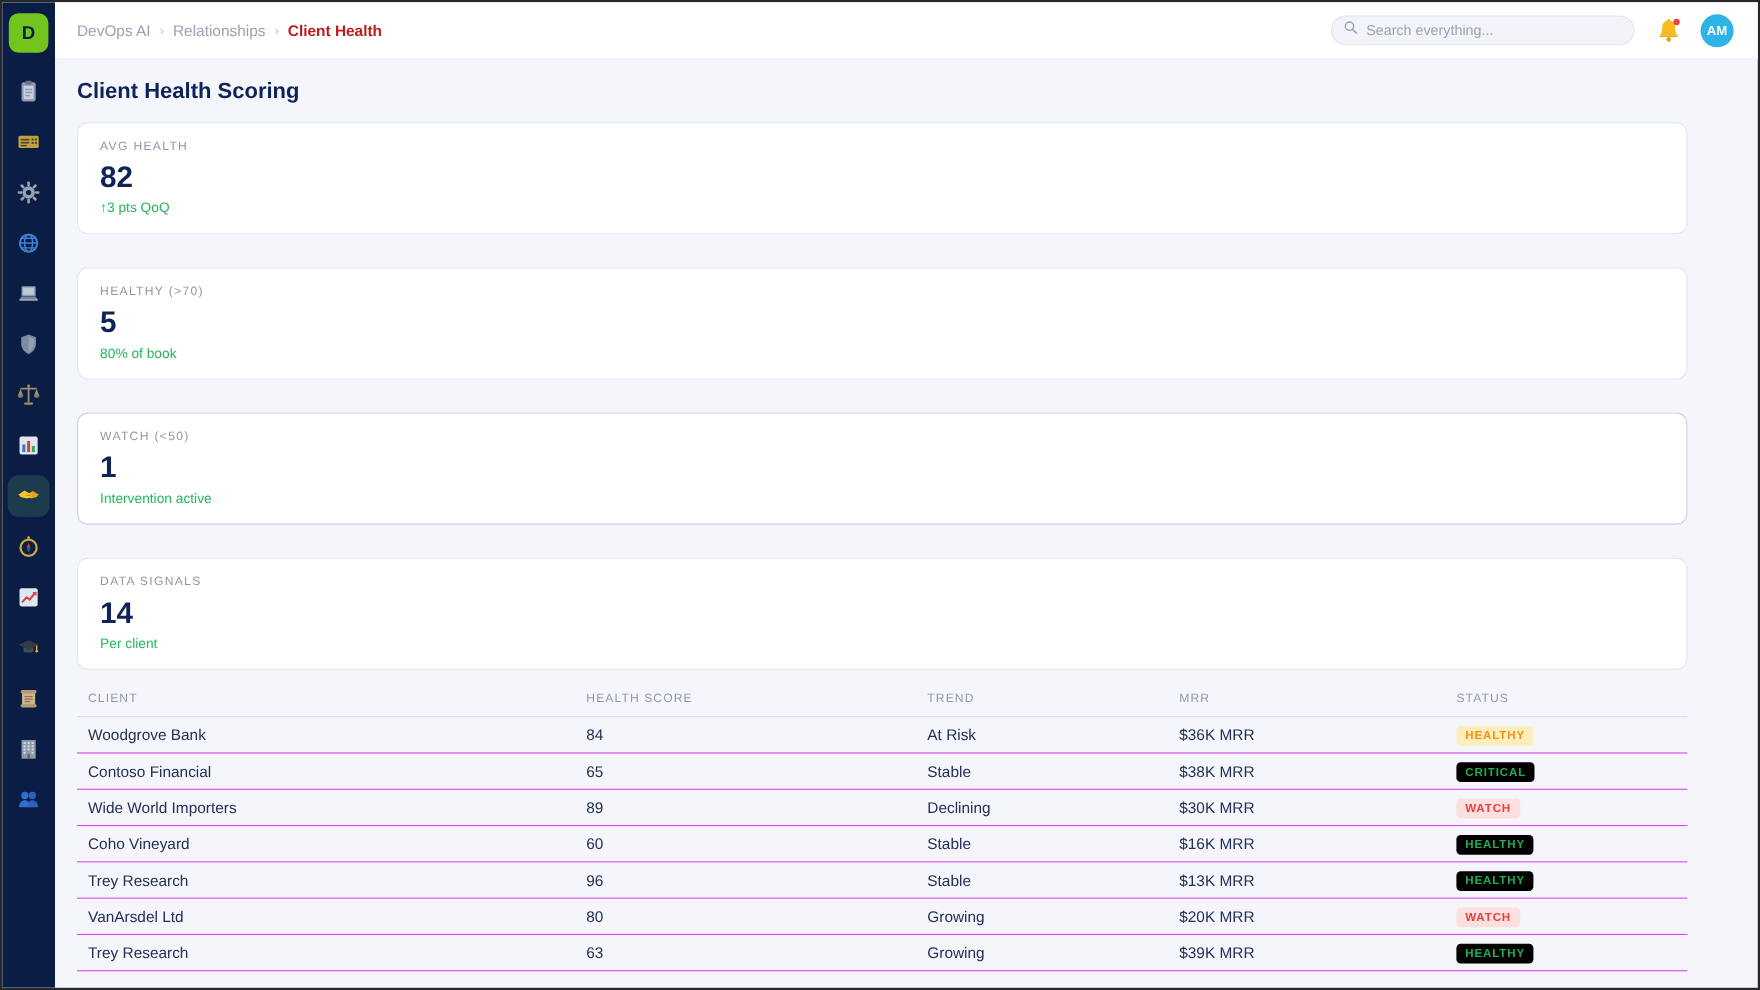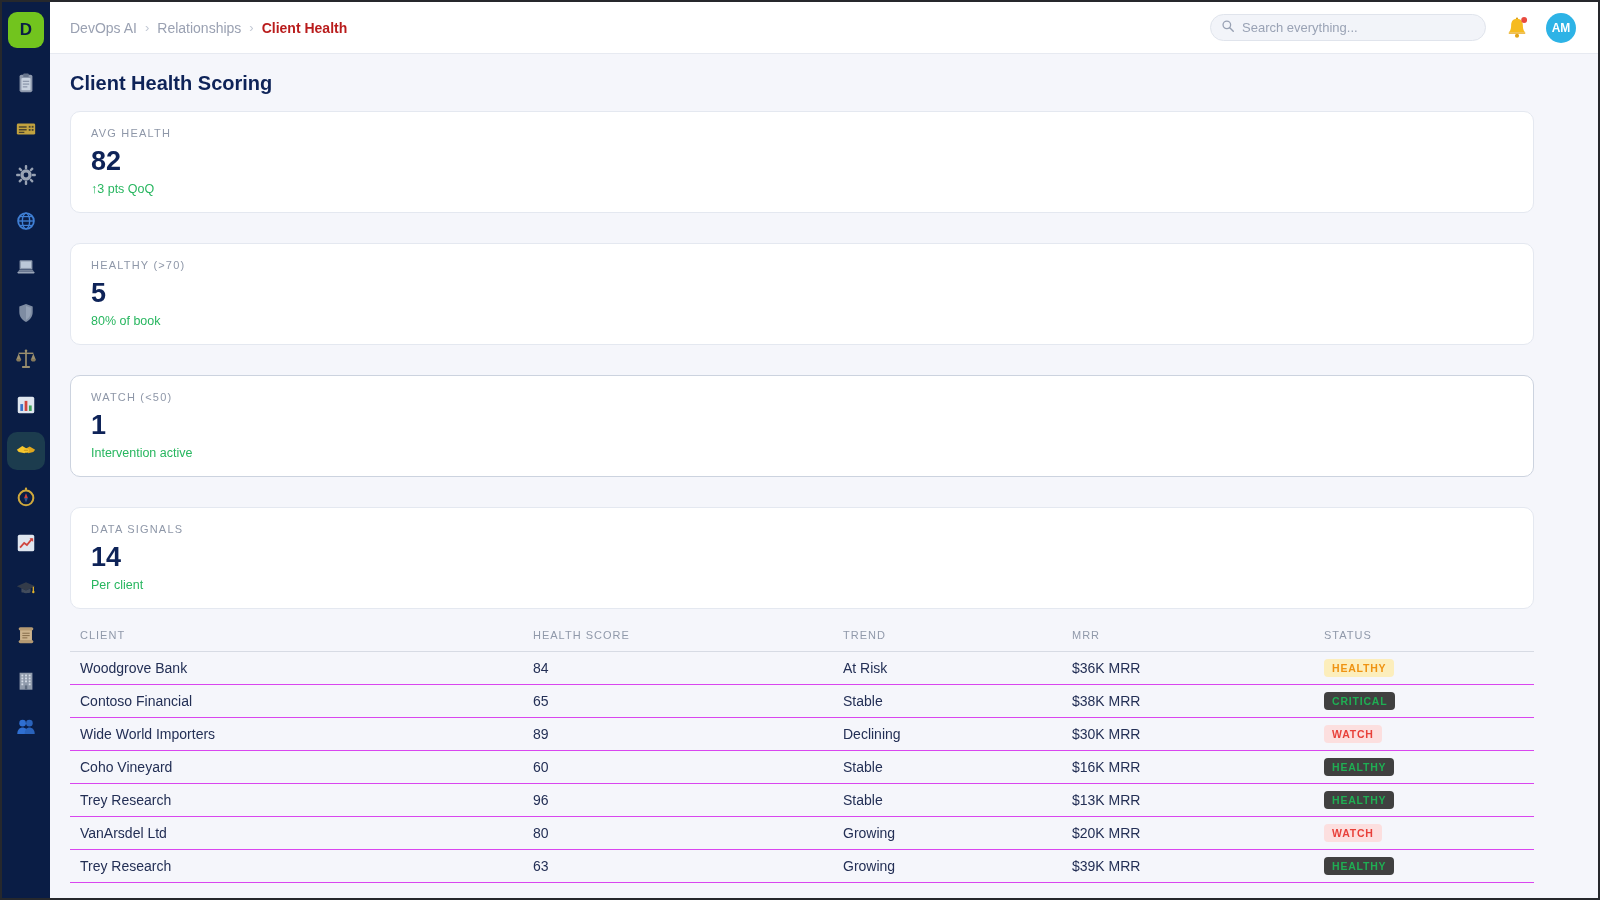--- a/index.html
+++ b/index.html
@@ -41,21 +41,21 @@
   
   .table { width:1464px; margin-top:20px; }
   .thead, .trow { display:grid; grid-template-columns:463px 310px 229px 252px 1fr; align-items:center; }
   .thead { padding-bottom:10px; border-bottom:1px solid #d7dbe4; }
   .th { font-size:11px; color:#9099aa; text-transform:uppercase; letter-spacing:1px; }
   .th:first-child, .td:first-child { padding-left:10px; }
   .trow { height:33px; border-bottom:1px solid #d946ef; cursor:pointer; }
   .td { font-size:14px; color:#232f55; }
   .badge { display:inline-block; font-size:10.5px; font-weight:bold; letter-spacing:.8px; padding:3px 8px; border-radius:4px; }
   .badge-amber { background:#fceebc; color:#ef9312; }
-  .badge-green { background:#404040; color:#1fae53; }
+  .badge-green { background:#000000; color:#1fae53; }
   .badge-red   { background:#fcdfdf; color:#e8403a; }
 </style>
 </head>
 <body>
 
 <div class="frame">
 
   <div class="sidebar">
     <div class="logo">D</div>
     <div class="nav">

